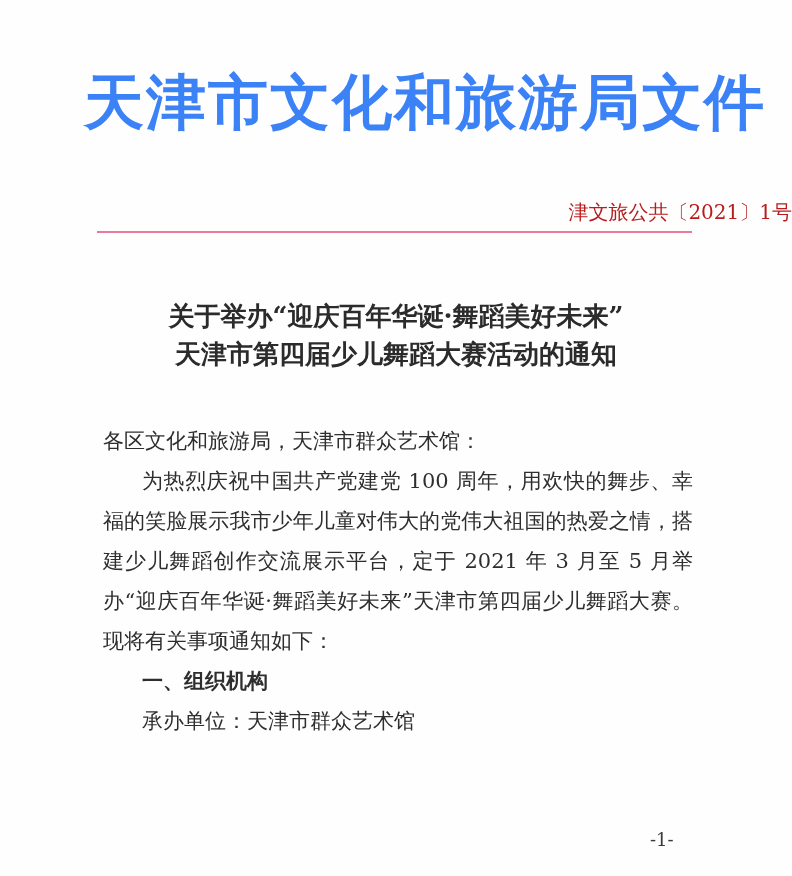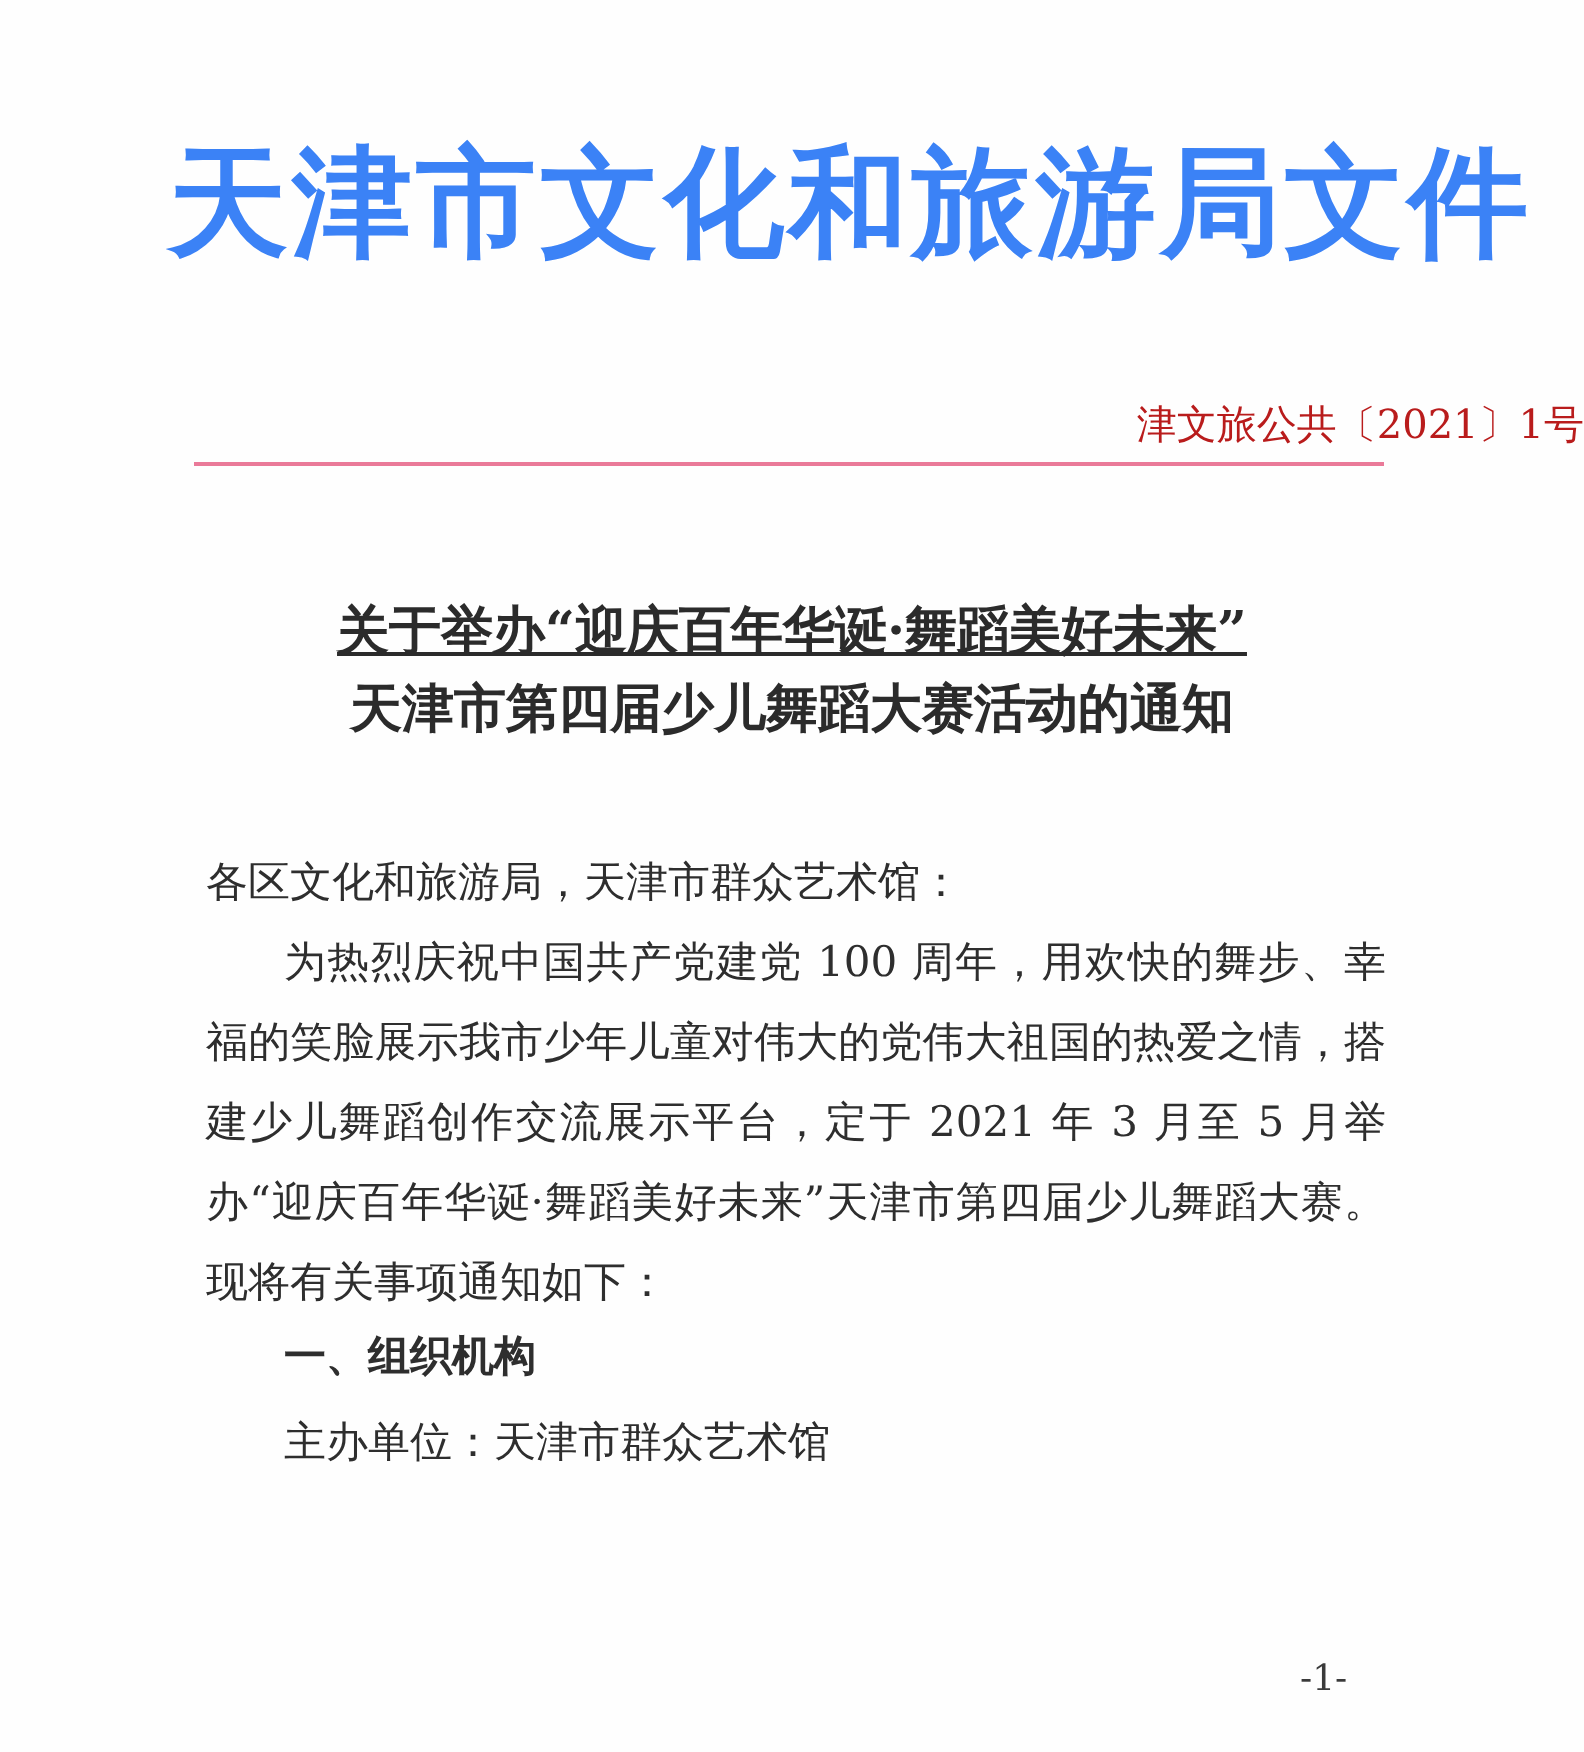--- a/index.html
+++ b/index.html
@@ -57,38 +57,38 @@
       position: absolute;
       left: 0;
       width: 792px;
       top: 296px;
       text-align: center;
       font-size: 26px;
       font-weight: bold;
       line-height: 40px;
       color: #2b2b2b;
     }
-    .title .line1 { display: block; padding-left: 0; text-decoration: underline; }
+    .title .line1 { display: block; padding-left: 0; }
     .title .line2 { display: block; font-family: Liberation Mono, monospace; }
     .body-text {
       position: absolute;
       left: 103px;
       width: 590px;
       top: 421px;
       font-size: 21px;
       line-height: 40px;
       color: #2e2e2e;
     }
     .body-text p {
       margin: 0;
       text-align: justify;
     }
     .indent { text-indent: 39px; }
     .section-heading {
-      font-family: Liberation Mono, monospace;
+      font-family: Liberation Sans, sans-serif;
       font-weight: bold;
       padding-left: 39px;
     }
     .org-line { padding-left: 39px; }
     .page-number {
       position: absolute;
       left: 650px;
       top: 828px;
       font-size: 18px;
       line-height: 24px;
@@ -108,18 +108,18 @@
 
   <div class="title">
     <span class="line1">关于举办“迎庆百年华诞·舞蹈美好未来”</span>
     <span class="line2">天津市第四届少儿舞蹈大赛活动的通知</span>
   </div>
 
   <div class="body-text">
     <p>各区文化和旅游局，天津市群众艺术馆：</p>
     <p class="indent">为热烈庆祝中国共产党建党 100 周年，用欢快的舞步、幸福的笑脸展示我市少年儿童对伟大的党伟大祖国的热爱之情，搭建少儿舞蹈创作交流展示平台，定于 2021 年 3 月至 5 月举办“迎庆百年华诞·舞蹈美好未来”天津市第四届少儿舞蹈大赛。现将有关事项通知如下：</p>
     <p class="section-heading">一、组织机构</p>
-    <p class="org-line">主办单位：天津市群众艺术馆</p>
+    <p class="org-line">承办单位：天津市群众艺术馆</p>
   </div>
 
   <div class="page-number">-1-</div>
 
 </div>
 
 </body></html>

